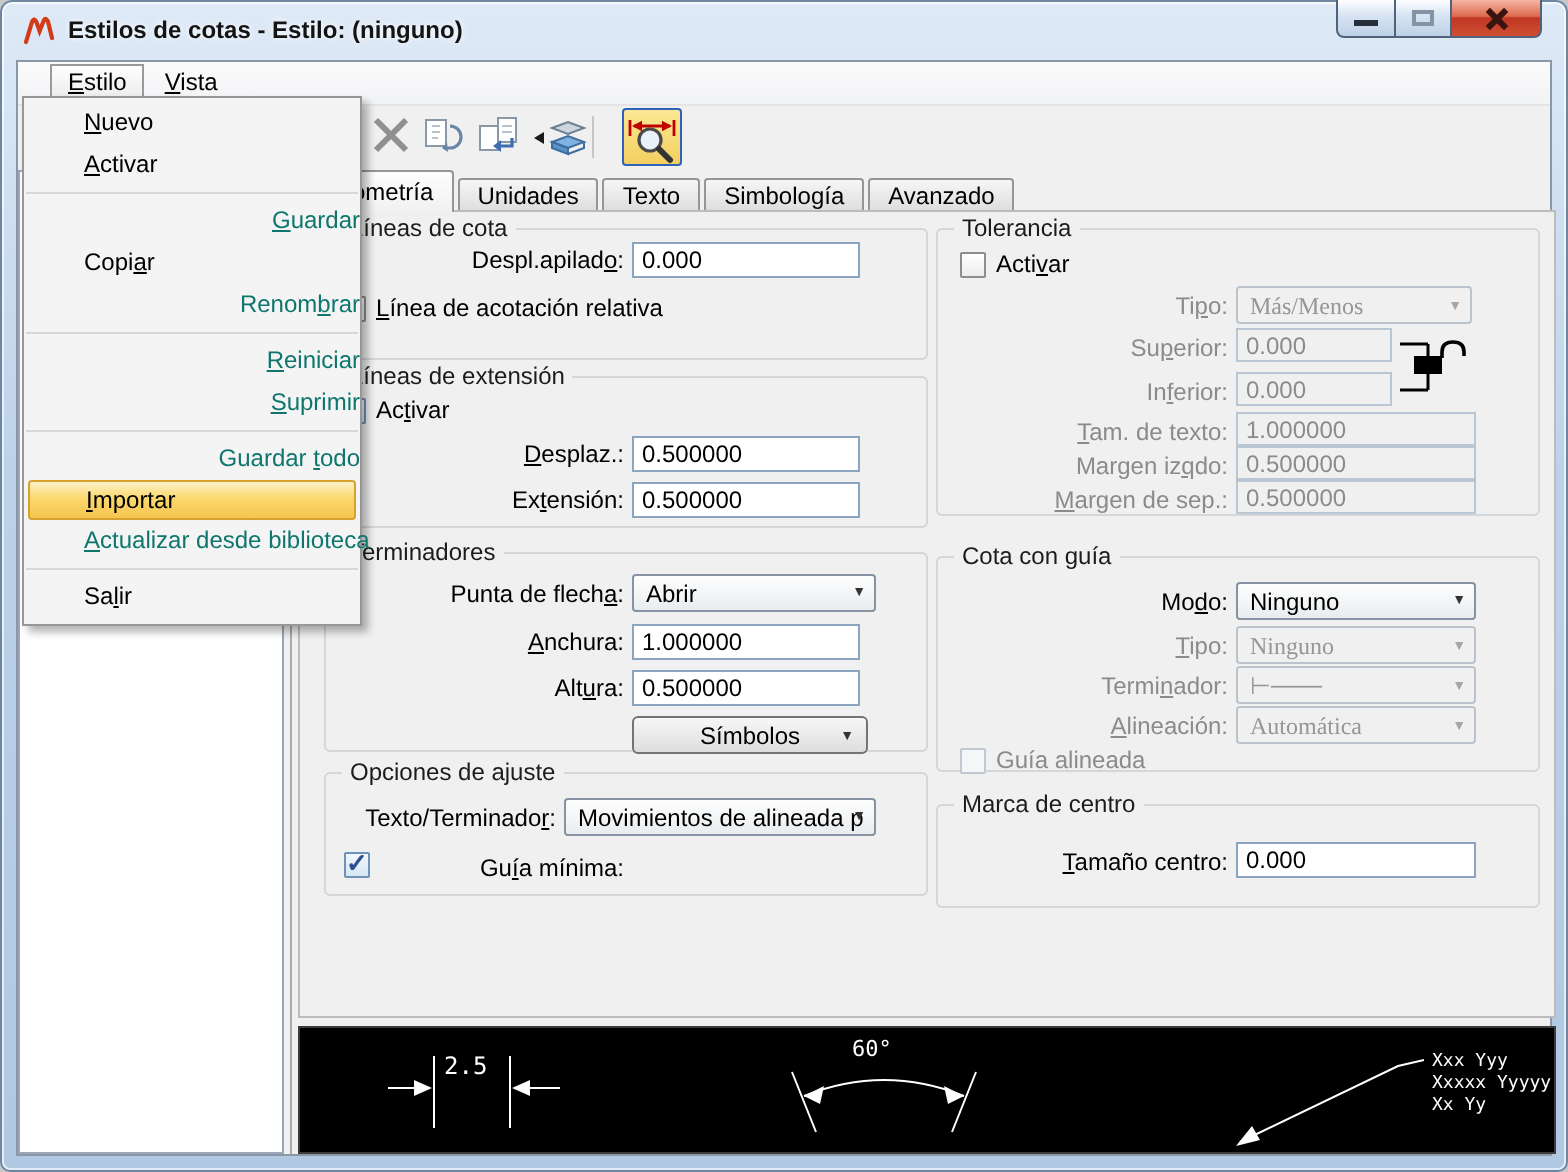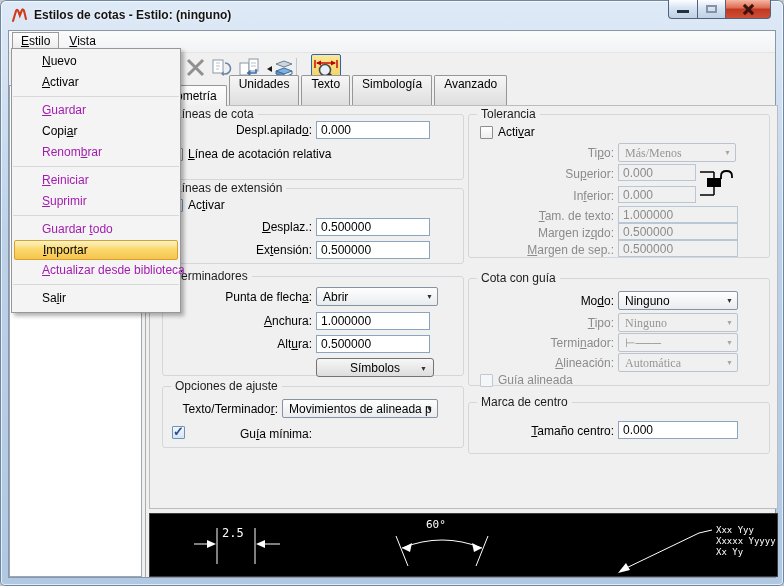--- a/index.html
+++ b/index.html
@@ -20,35 +20,35 @@
     background:linear-gradient(#f5b6a4,#dd6a4e 45%,#c03722 50%,#cf4f33);}
   .glyph-min{position:absolute;left:8px;bottom:5px;width:12px;height:3px;background:#26303c;}
   .glyph-max{position:absolute;left:8px;top:5px;width:11px;height:8px;border:2px solid #8494a6;}
   .glyph-x{position:absolute;left:16px;top:4px;width:12px;height:10px;}
   .glyph-x::before,.glyph-x::after{content:"";position:absolute;left:5px;top:-1px;width:3px;height:13px;background:#39140e;}
   .glyph-x::before{transform:rotate(45deg);}   .glyph-x::after{transform:rotate(-45deg);}
   .client{position:absolute;left:8px;top:30px;width:768px;height:548px;background:#f0f0f0;
     border:1px solid #8a97a6;}
   
   .menubar{position:absolute;left:0;top:0;width:100%;height:22px;background:linear-gradient(#fbfbfc,#f2f3f5);
-    border-bottom:1px solid #e4e4e4;display:flex;align-items:center;padding-left:3px;}
+    border-bottom:1px solid #e4e4e4;display:flex;align-items:center;padding-left:16px;}
   .mb-item{padding:2px 9px 3px;margin-right:1px;}
   .mb-item.open{background:linear-gradient(#fefefe,#ebebeb);border:1px solid #9a9a9a;padding:1px 8px 2px;}
   
   .toolbar{position:absolute;left:0;top:22px;width:100%;height:31px;}
   .tbi{position:absolute;top:4px;}
   .tb-sep{position:absolute;left:287px;top:5px;width:1px;height:21px;background:#c6c6c6;}
   .preview-btn{position:absolute;left:302px;top:1px;width:30px;height:29px;border:1px solid #2e62b8;
     background:linear-gradient(#fbe896,#f3cf5e);border-radius:2px;}
   
   .styles-list{position:absolute;left:0;top:54px;width:133px;height:492px;background:#fff;border:1px solid #9aa7b8;}
   .sash{position:absolute;left:136px;top:54px;width:1px;height:492px;background:#ababab;}
   
   .tabs{position:absolute;left:141px;top:54px;height:20px;display:flex;align-items:flex-end;z-index:2;}
-  .tab{height:30px;line-height:17px;padding:0 9px;margin-right:2px;background:linear-gradient(#f6f6f6,#dedede);
+  .tab{height:16px;line-height:17px;padding:0 9px;margin-right:2px;background:linear-gradient(#f6f6f6,#dedede);
     border:1px solid #969696;border-bottom:none;border-radius:2px 2px 0 0;}
   .tab.sel{height:21px;line-height:20px;background:linear-gradient(#fdfdfd,#f1f1f1);margin-bottom:-1px;z-index:3;}
   
   .panel{position:absolute;left:140px;top:74px;width:629px;height:404px;background:#f0f0f0;border:1px solid #bcbcbc;z-index:1;}
   .grp{position:absolute;border:1px solid #d3d7da;border-radius:3px;}
   .gt{position:absolute;top:-8px;left:8px;background:#f0f0f0;padding:0 4px;font-size:12px;color:#1c1c1c;}
   .lbl{position:absolute;font-size:12px;text-align:right;height:15px;line-height:15px;white-space:nowrap;}
   .lbl.lft{text-align:left;}
   .lbl.dis{color:#8b8b8b;}
   .txt{position:absolute;height:18px;border:1px solid #8ba4bf;background:#fff;padding:1px 4px 0;font-size:12px;line-height:15px;}
@@ -64,21 +64,21 @@
   .cb{position:absolute;width:13px;height:13px;border:1px solid #8d8d8d;background:linear-gradient(#fff,#ededed);border-radius:1px;}
   .cb.checked{border-color:#6f93b8;background:linear-gradient(#f2f7fc,#d7e6f4);}
   .cb.checked::after{content:"✓";position:absolute;left:0px;top:-3px;font-size:13px;font-weight:bold;color:#2c4f8f;}
   .cb.dis{border-color:#c0c9d2;background:#f5f6f7;}
   
   .preview{position:absolute;left:140px;top:482px;width:629px;height:64px;background:#000;border:1px solid #3c3c3c;}
   
   .menu{position:absolute;left:2px;top:17px;width:170px;background:#f4f4f4;border:1px solid #979797;
     box-shadow:3px 3px 4px rgba(0,0,0,.3);z-index:50;padding:2px 0 3px;}
   .mi{height:21px;line-height:21px;padding-left:30px;font-size:12px;white-space:nowrap;}
-  .mi.dis{color:#a21caf;}
+  .mi.dis{color:#0f766e;text-align:right;}
   .mi.hl{margin:0 2px;border:1px solid #d6a22e;border-radius:2px;height:20px;line-height:18px;padding-left:28px;
     background:linear-gradient(#fdf2c8,#fbd96e 45%,#f5c44e);}
   .msep{height:1px;background:#d8d8d8;margin:3px 1px;}
 </style>
 </head>
 <body>
 
 <div class="window">
   <div class="titlebar">
     <span class="app-icon">

